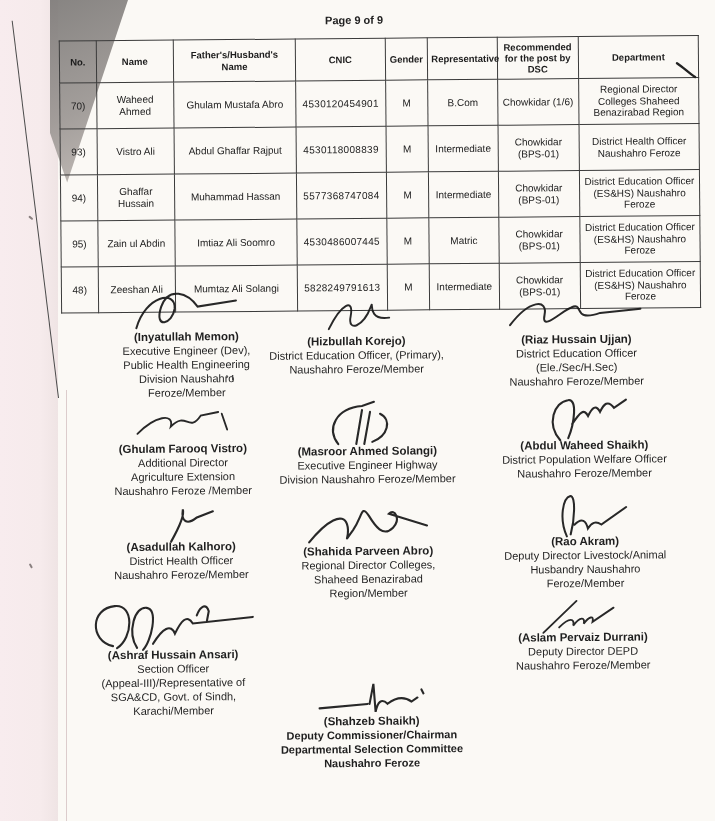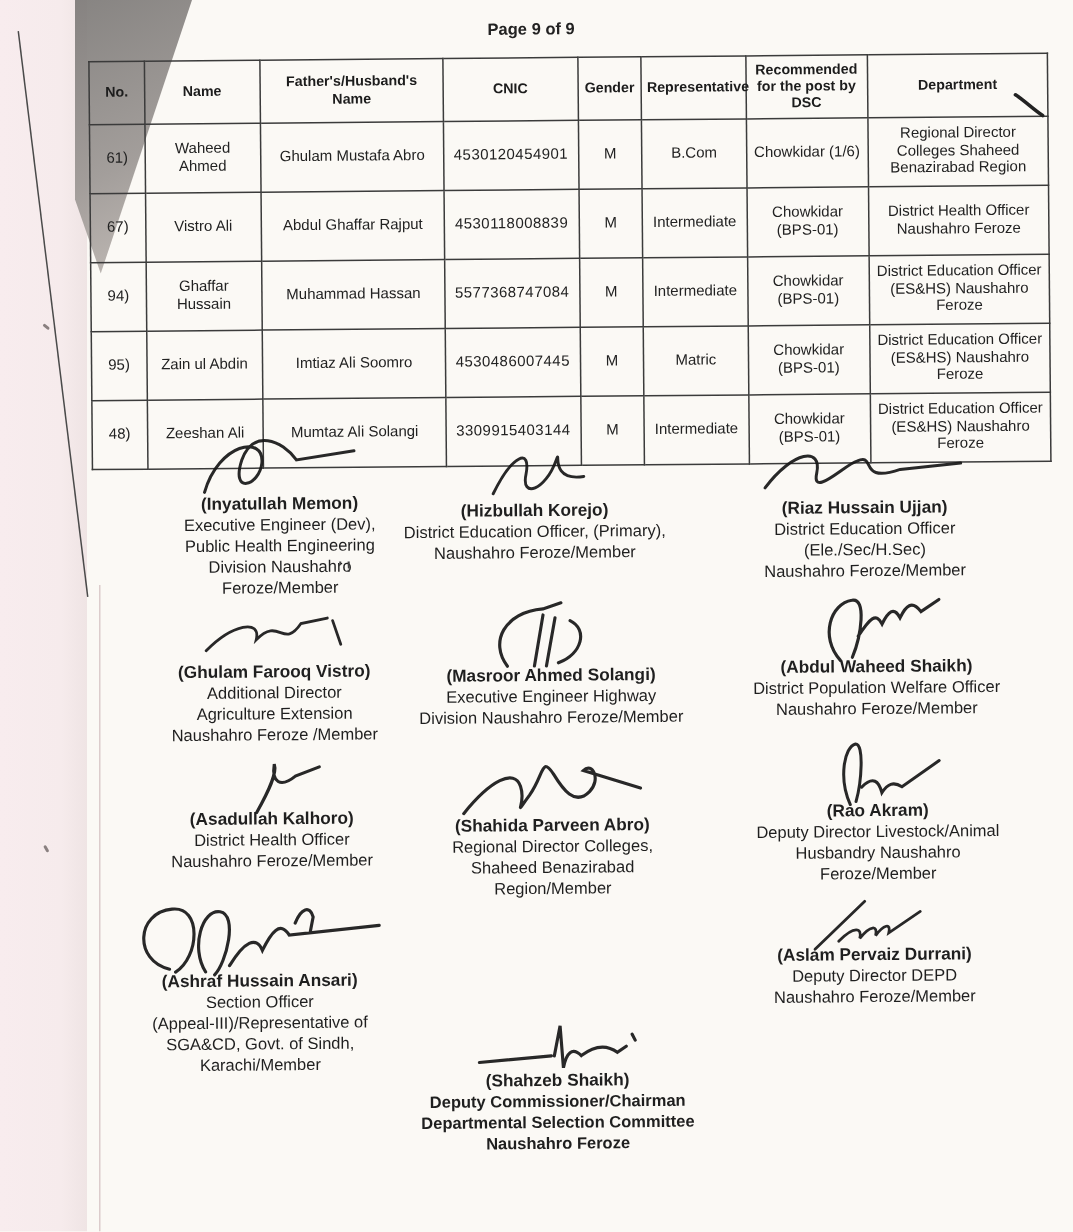--- a/index.html
+++ b/index.html
@@ -96,31 +96,31 @@
         <th>Father's/Husband's Name</th>
         <th>CNIC</th>
         <th>Gender</th>
         <th>Representative</th>
         <th>Recommended for the post by DSC</th>
         <th>Department</th>
       </tr>
     </thead>
     <tbody>
       <tr>
-        <td>61)</td>
+        <td>70)</td>
         <td class="cell-name">Waheed Ahmed</td>
         <td class="cell-father">Ghulam Mustafa Abro</td>
         <td class="cell-cnic">4530120454901</td>
         <td>M</td>
         <td>B.Com</td>
         <td>Chowkidar (1/6)</td>
         <td>Regional Director Colleges Shaheed Benazirabad Region</td>
       </tr>
       <tr>
-        <td>67)</td>
+        <td>93)</td>
         <td class="cell-name">Vistro Ali</td>
         <td class="cell-father">Abdul Ghaffar Rajput</td>
         <td class="cell-cnic">4530118008839</td>
         <td>M</td>
         <td>Intermediate</td>
         <td>Chowkidar (BPS-01)</td>
         <td>District Health Officer Naushahro Feroze</td>
       </tr>
       <tr>
         <td>94)</td>
@@ -139,21 +139,21 @@
         <td class="cell-cnic">4530486007445</td>
         <td>M</td>
         <td>Matric</td>
         <td>Chowkidar (BPS-01)</td>
         <td>District Education Officer (ES&amp;HS) Naushahro Feroze</td>
       </tr>
       <tr>
         <td>48)</td>
         <td class="cell-name">Zeeshan Ali</td>
         <td class="cell-father">Mumtaz Ali Solangi</td>
-        <td class="cell-cnic">3309915403144</td>
+        <td class="cell-cnic">5828249791613</td>
         <td>M</td>
         <td>Intermediate</td>
         <td>Chowkidar (BPS-01)</td>
         <td>District Education Officer (ES&amp;HS) Naushahro Feroze</td>
       </tr>
     </tbody>
   </table>
 
   <div class="sig" style="left:88px; top:286px; width:198px;">
     <svg class="scribble" width="120" height="48" viewBox="0 0 120 50">

